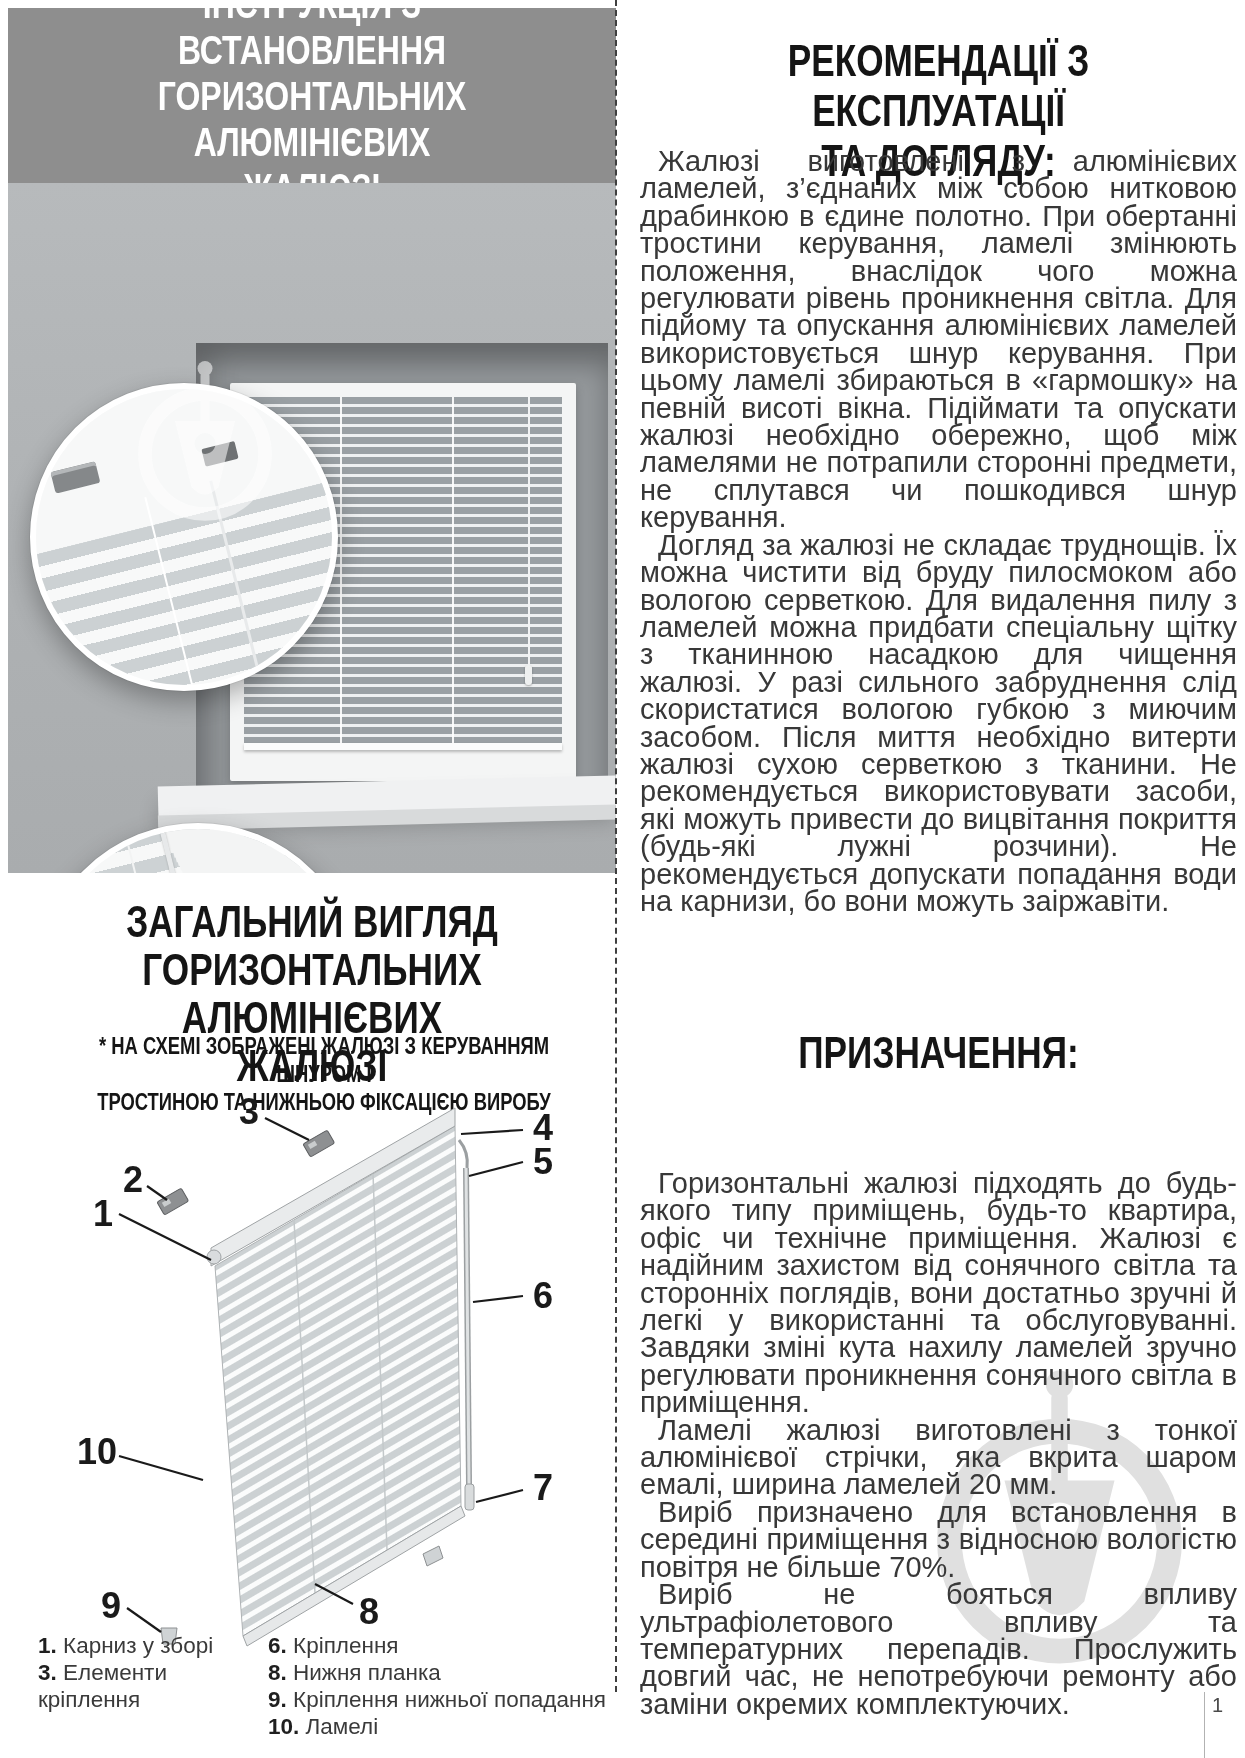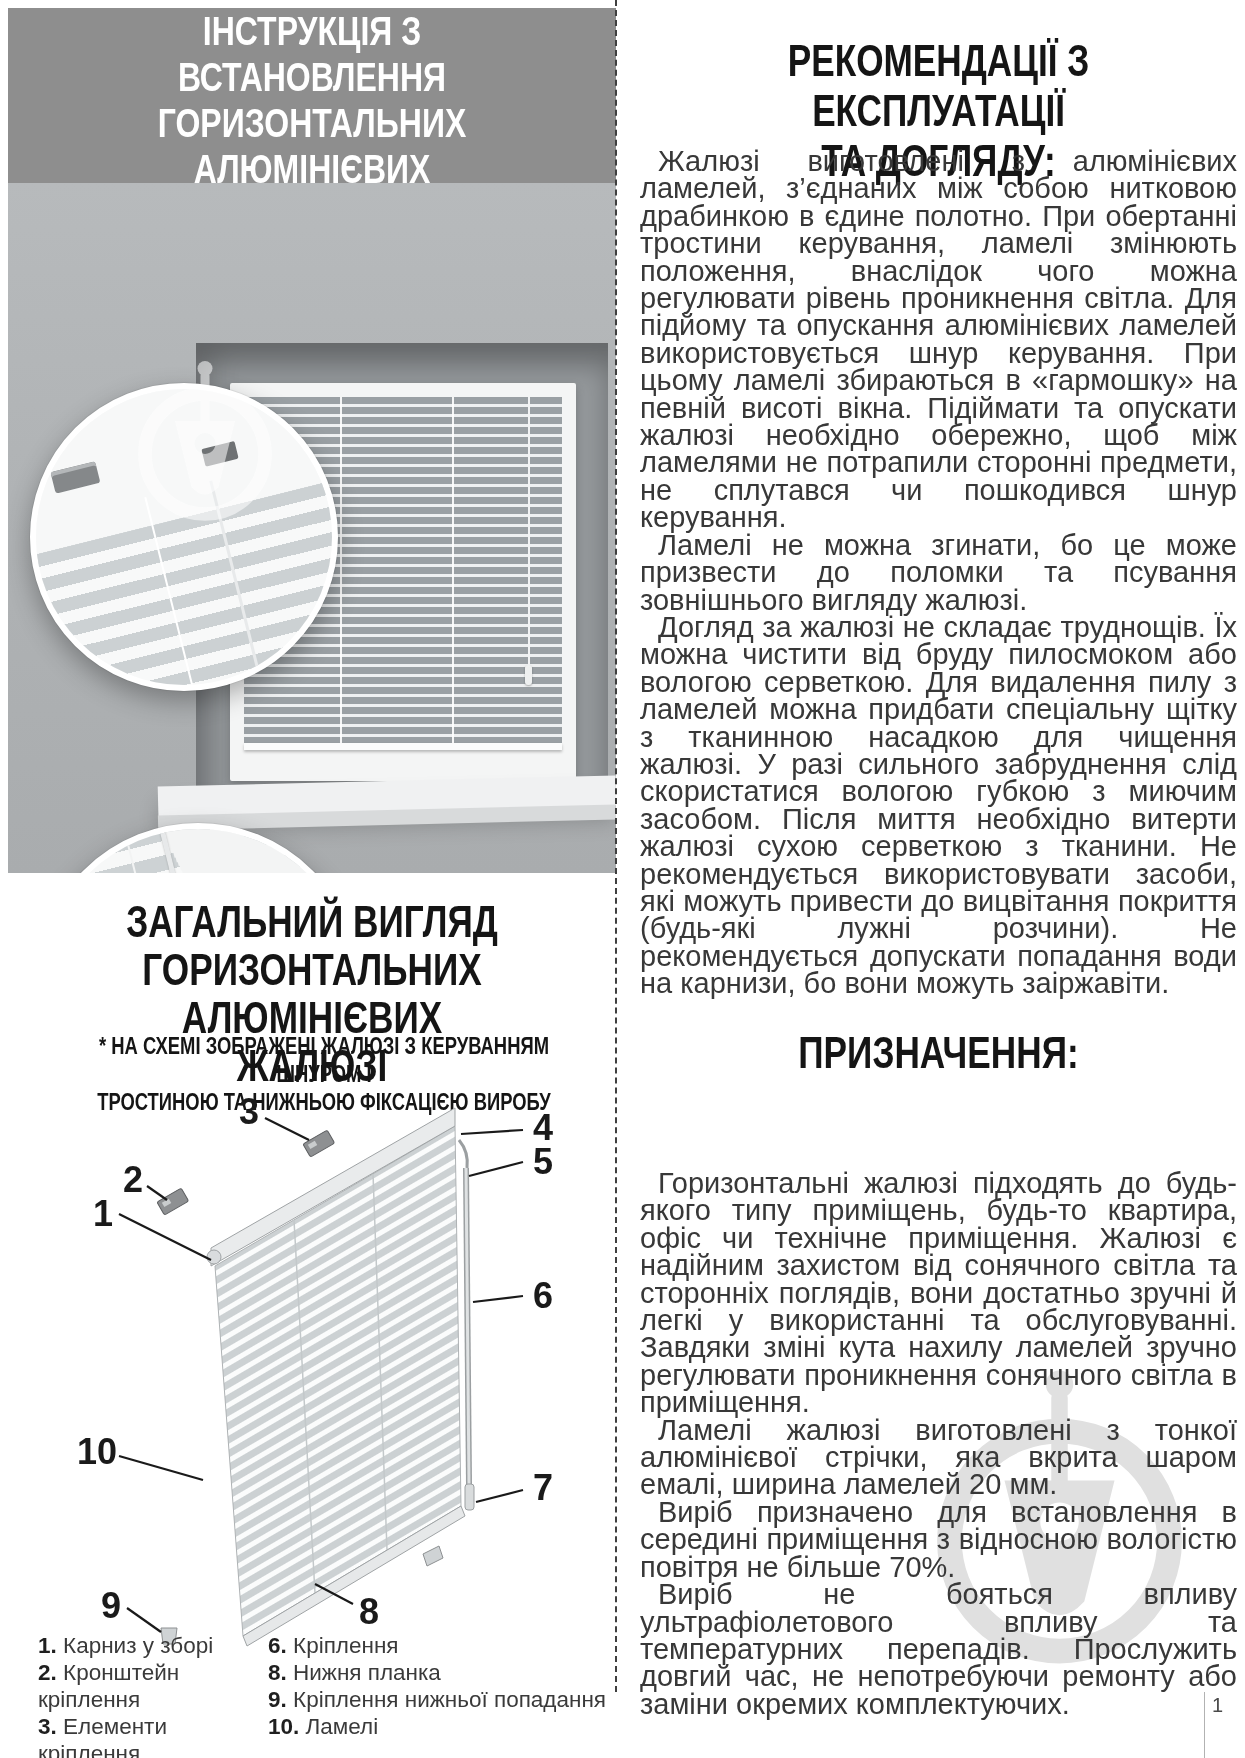--- a/index.html
+++ b/index.html
@@ -6,21 +6,21 @@
   .page{position:relative;width:1245px;height:1758px;background:#fff;overflow:hidden;
         font-family:"Liberation Sans",sans-serif;color:#383838;}
   .abs{position:absolute;}
 
   
   .cond{font-weight:700;color:#151515;text-align:center;transform:scaleX(.8);transform-origin:50% 0;}
   .hline{display:block;}
 
   
   .gray-header{left:8px;top:8px;width:608px;height:175px;background:#8e8e8e;
-               display:flex;align-items:flex-start;justify-content:center;}
+               display:flex;align-items:center;justify-content:center;}
   .gray-header .cond{color:#ffffff;font-size:40px;line-height:46px;letter-spacing:0;width:125%;}
 
   .photo{left:8px;top:183px;width:608px;height:690px;overflow:hidden;
          background:linear-gradient(180deg,#b7babc 0%,#b0b3b5 45%,#a9acae 100%);}
   .recess{left:188px;top:160px;width:412px;height:468px;background:#94989b;
           box-shadow:inset 0 22px 26px rgba(0,0,0,.28), inset 22px 0 24px rgba(0,0,0,.10);}
   .frame{left:222px;top:200px;width:346px;height:398px;background:#f4f5f5;border-radius:2px;
          box-shadow:0 4px 10px rgba(0,0,0,.22);}
   .blinds{left:236px;top:214px;width:318px;height:352px;
           background:
@@ -203,21 +203,20 @@
     <text x="528" y="220" text-anchor="middle">6</text>
     <text x="528" y="412" text-anchor="middle">7</text>
     <text x="354" y="536" text-anchor="middle">8</text>
     <text x="96" y="530" text-anchor="middle">9</text>
     <text x="82" y="376" text-anchor="middle">10</text>
   </svg>
 
   <div class="abs legend">
     <div class="col1">
       <div><b>1.</b> <span>Карниз у зборі</span></div>
-      <div><b>2.</b> <span>Кронштейн кріплення</span></div>
       <div><b>3.</b> <span>Елементи кріплення</span></div>
 
     </div>
     <div class="col2">
       <div><b>6.</b> <span>Кріплення</span></div>
       <div><b>8.</b> <span>Нижня планка</span></div>
       <div><b>9.</b> <span>Кріплення нижньої попадання</span></div>
       <div><b>10.</b> <span>Ламелі</span></div>
     </div>
   </div>
@@ -233,21 +232,20 @@
 
   <div class="abs care-title">
     <div class="cond">
       <span class="hline">РЕКОМЕНДАЦІЇ З ЕКСПЛУАТАЦІЇ</span>
       <span class="hline">ТА ДОГЛЯДУ:</span>
     </div>
   </div>
 
   <div class="body-text care-text">
     <p>Жалюзі виготовлені з алюмінієвих ламелей, з’єднаних між собою нитковою драбинкою в єдине полотно. При обертанні тростини керування, ламелі змінюють положення, внаслідок чого можна регулювати рівень проникнення світла. Для підйому та опускання алюмінієвих ламелей використовується шнур керування. При цьому ламелі збираються в «гармошку» на певній висоті вікна. Підіймати та опускати жалюзі необхідно обережно, щоб між ламелями не потрапили сторонні предмети, не сплутався чи пошкодився шнур керування.</p>
-    <p>Ламелі не можна згинати, бо це може призвести до поломки та псування зовнішнього вигляду жалюзі.</p>
     <p>Догляд за жалюзі не складає труднощів. Їх можна чистити від бруду пилосмоком або вологою серветкою. Для видалення пилу з ламелей можна придбати спеціальну щітку з тканинною насадкою для чищення жалюзі. У разі сильного забруднення слід скористатися вологою губкою з миючим засобом. Після миття необхідно витерти жалюзі сухою серветкою з тканини. Не рекомендується використовувати засоби, які можуть привести до вицвітання покриття (будь-які лужні розчини). Не рекомендується допускати попадання води на карнизи, бо вони можуть заіржавіти.</p>
   </div>
 
   <div class="abs purpose-title">
     <div class="cond">ПРИЗНАЧЕННЯ:</div>
   </div>
 
   <div class="body-text purpose-text">
     <p>Горизонтальні жалюзі підходять до будь-якого типу приміщень, будь-то квартира, офіс чи технічне приміщення. Жалюзі є надійним захистом від сонячного світла та сторонніх поглядів, вони достатньо зручні й легкі у використанні та обслуговуванні. Завдяки зміні кута нахилу ламелей зручно регулювати проникнення сонячного світла в приміщення.</p>
     <p>Ламелі жалюзі виготовлені з тонкої алюмінієвої стрічки, яка вкрита шаром емалі, ширина ламелей 20 мм.</p>

